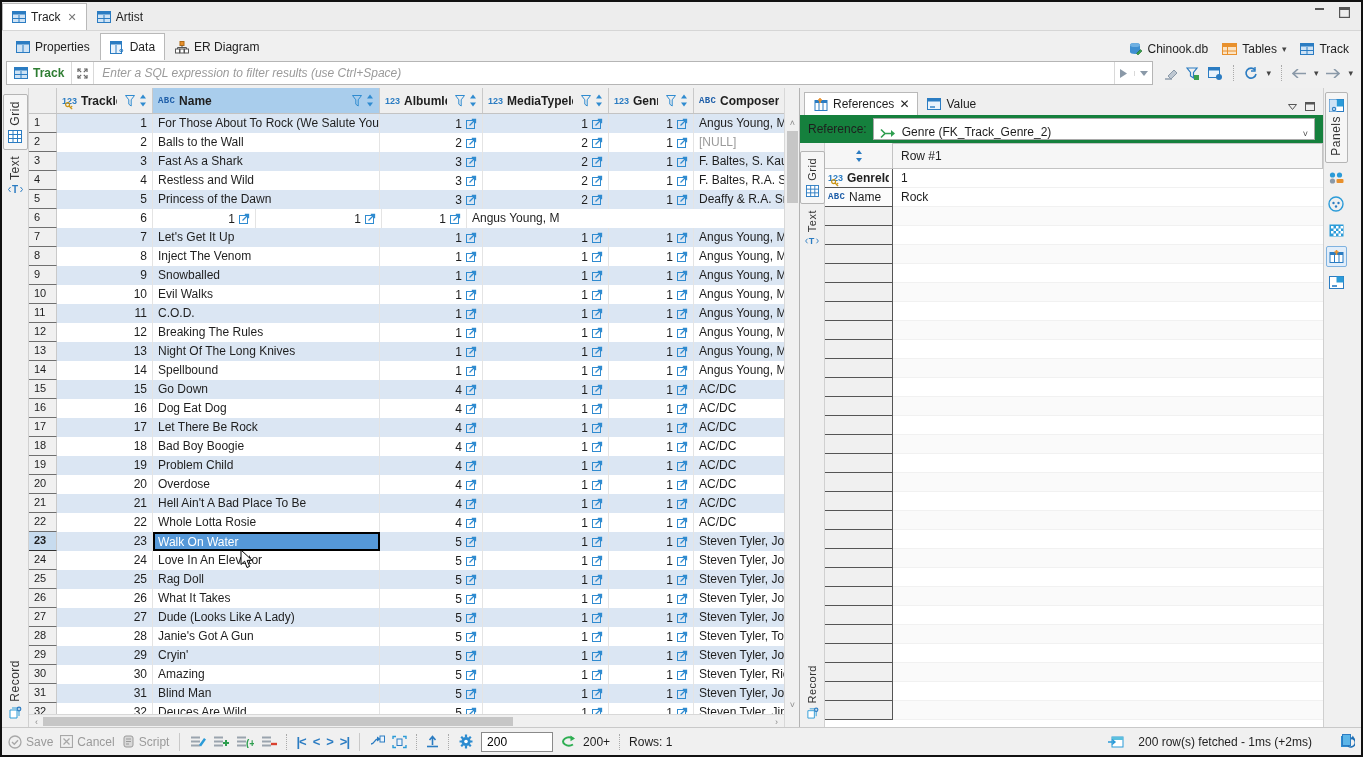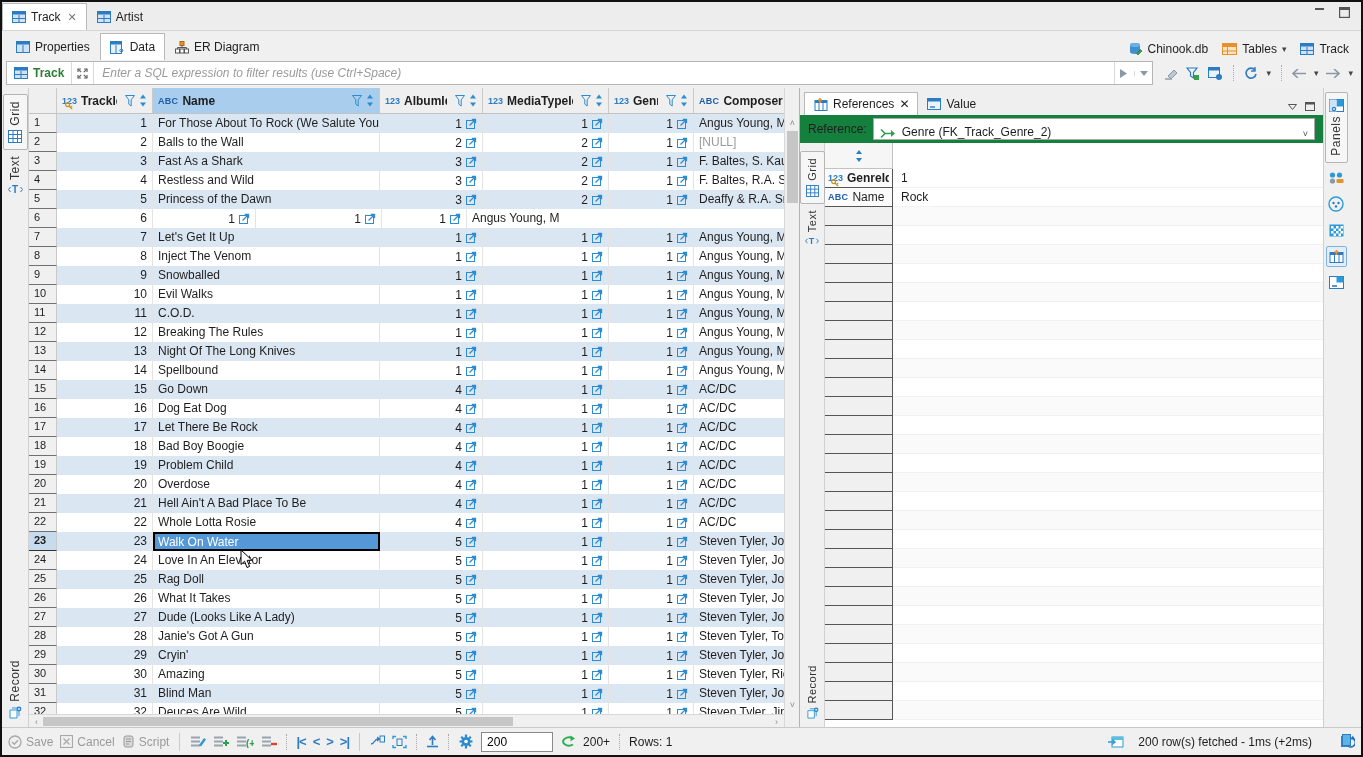--- a/index.html
+++ b/index.html
@@ -41,21 +41,21 @@
   .vlabel { writing-mode:vertical-rl; transform:rotate(180deg); font-size:12px; color:#333; letter-spacing:0.5px; }
 
   .gridwrap { width:755px; display:flex; flex-direction:column; background:#fff; min-height:0; }
   .gridscroll { flex:1; display:flex; flex-direction:column; overflow:hidden; position:relative; }
   .ghead { display:flex; height:26px; background:#efefef; border-bottom:1px solid #c3c3c3; flex:none; }
   .gh { display:flex; align-items:center; gap:4px; padding:0 5px; border-right:1px solid #c9c9c9; background:#efefef; overflow:hidden; white-space:nowrap; }
   .gh.selcol { background:#a9cdec; }
   .gh .hname { font-weight:bold; color:#1e1e1e; overflow:hidden; }
   .gh .hspace { flex:1; }
   .typeico { color:#2b7cc2; font-size:9px; font-weight:bold; position:relative; flex:none; }
-  .typeico.abc { color:#1f5fa9; letter-spacing:0.3px; }
+  .typeico.abc { color:#1f5fa9; letter-spacing:0.3px;font-family:Liberation Mono, monospace; }
   .keybadge { position:absolute; left:3px; top:6px; }
   .corner { width:28px; flex:none; background:#efefef; border-right:1px solid #c9c9c9; }
 
   .grows { flex:1; overflow:hidden; position:relative; }
   .grow { display:flex; height:19px; }
   .grow.stripe .gc { background:#dbe6f3; }
   .grow .gc { background:#fff; }
   .rnum { width:28px; flex:none; background:#f0f0f0; border-right:1px solid #c9c9c9; border-bottom:1px solid #707070; font-size:11px; padding:2px 0 0 5px; color:#1e1e1e; }
   .rnum.selrow { background:#c7dbee; font-weight:bold; border-bottom:1px solid #333; }
   .gc { border-right:1px solid #e4e4e4; padding:2px 5px 0 5px; white-space:nowrap; overflow:hidden; font-size:12px; }
@@ -1700,20 +1700,21 @@
           </div>
         </div>
         <div class="pbody">
           <div class="prhead">
             <div class="psortcell">
                 <svg width="8" height="12" viewBox="0 0 8 12">
                   <path d="M4 0 L7 4 H1 Z" fill="#2b7cc2"></path>
                   <path d="M4 12 L1 8 H7 Z" fill="#2b7cc2"></path>
                 </svg>
               </div>
+            <div class="prowhdr">Row  #1</div>
           </div>
           <div>
               <div class="prec">
                 <div class="pkey bold">
                   <span class="typeico">123<span class="keybadge">
                       <svg width="8" height="8" viewBox="0 0 8 8">
                         <circle cx="2.6" cy="2.6" r="2" fill="none" stroke="#c99414" stroke-width="1.2"></circle>
                         <path d="M4 4 L7.2 7.2 M6 5.2 L7.2 4 M5 6.2 L6.2 5" stroke="#c99414" stroke-width="1.1"></path>
                       </svg>
                     </span></span>

